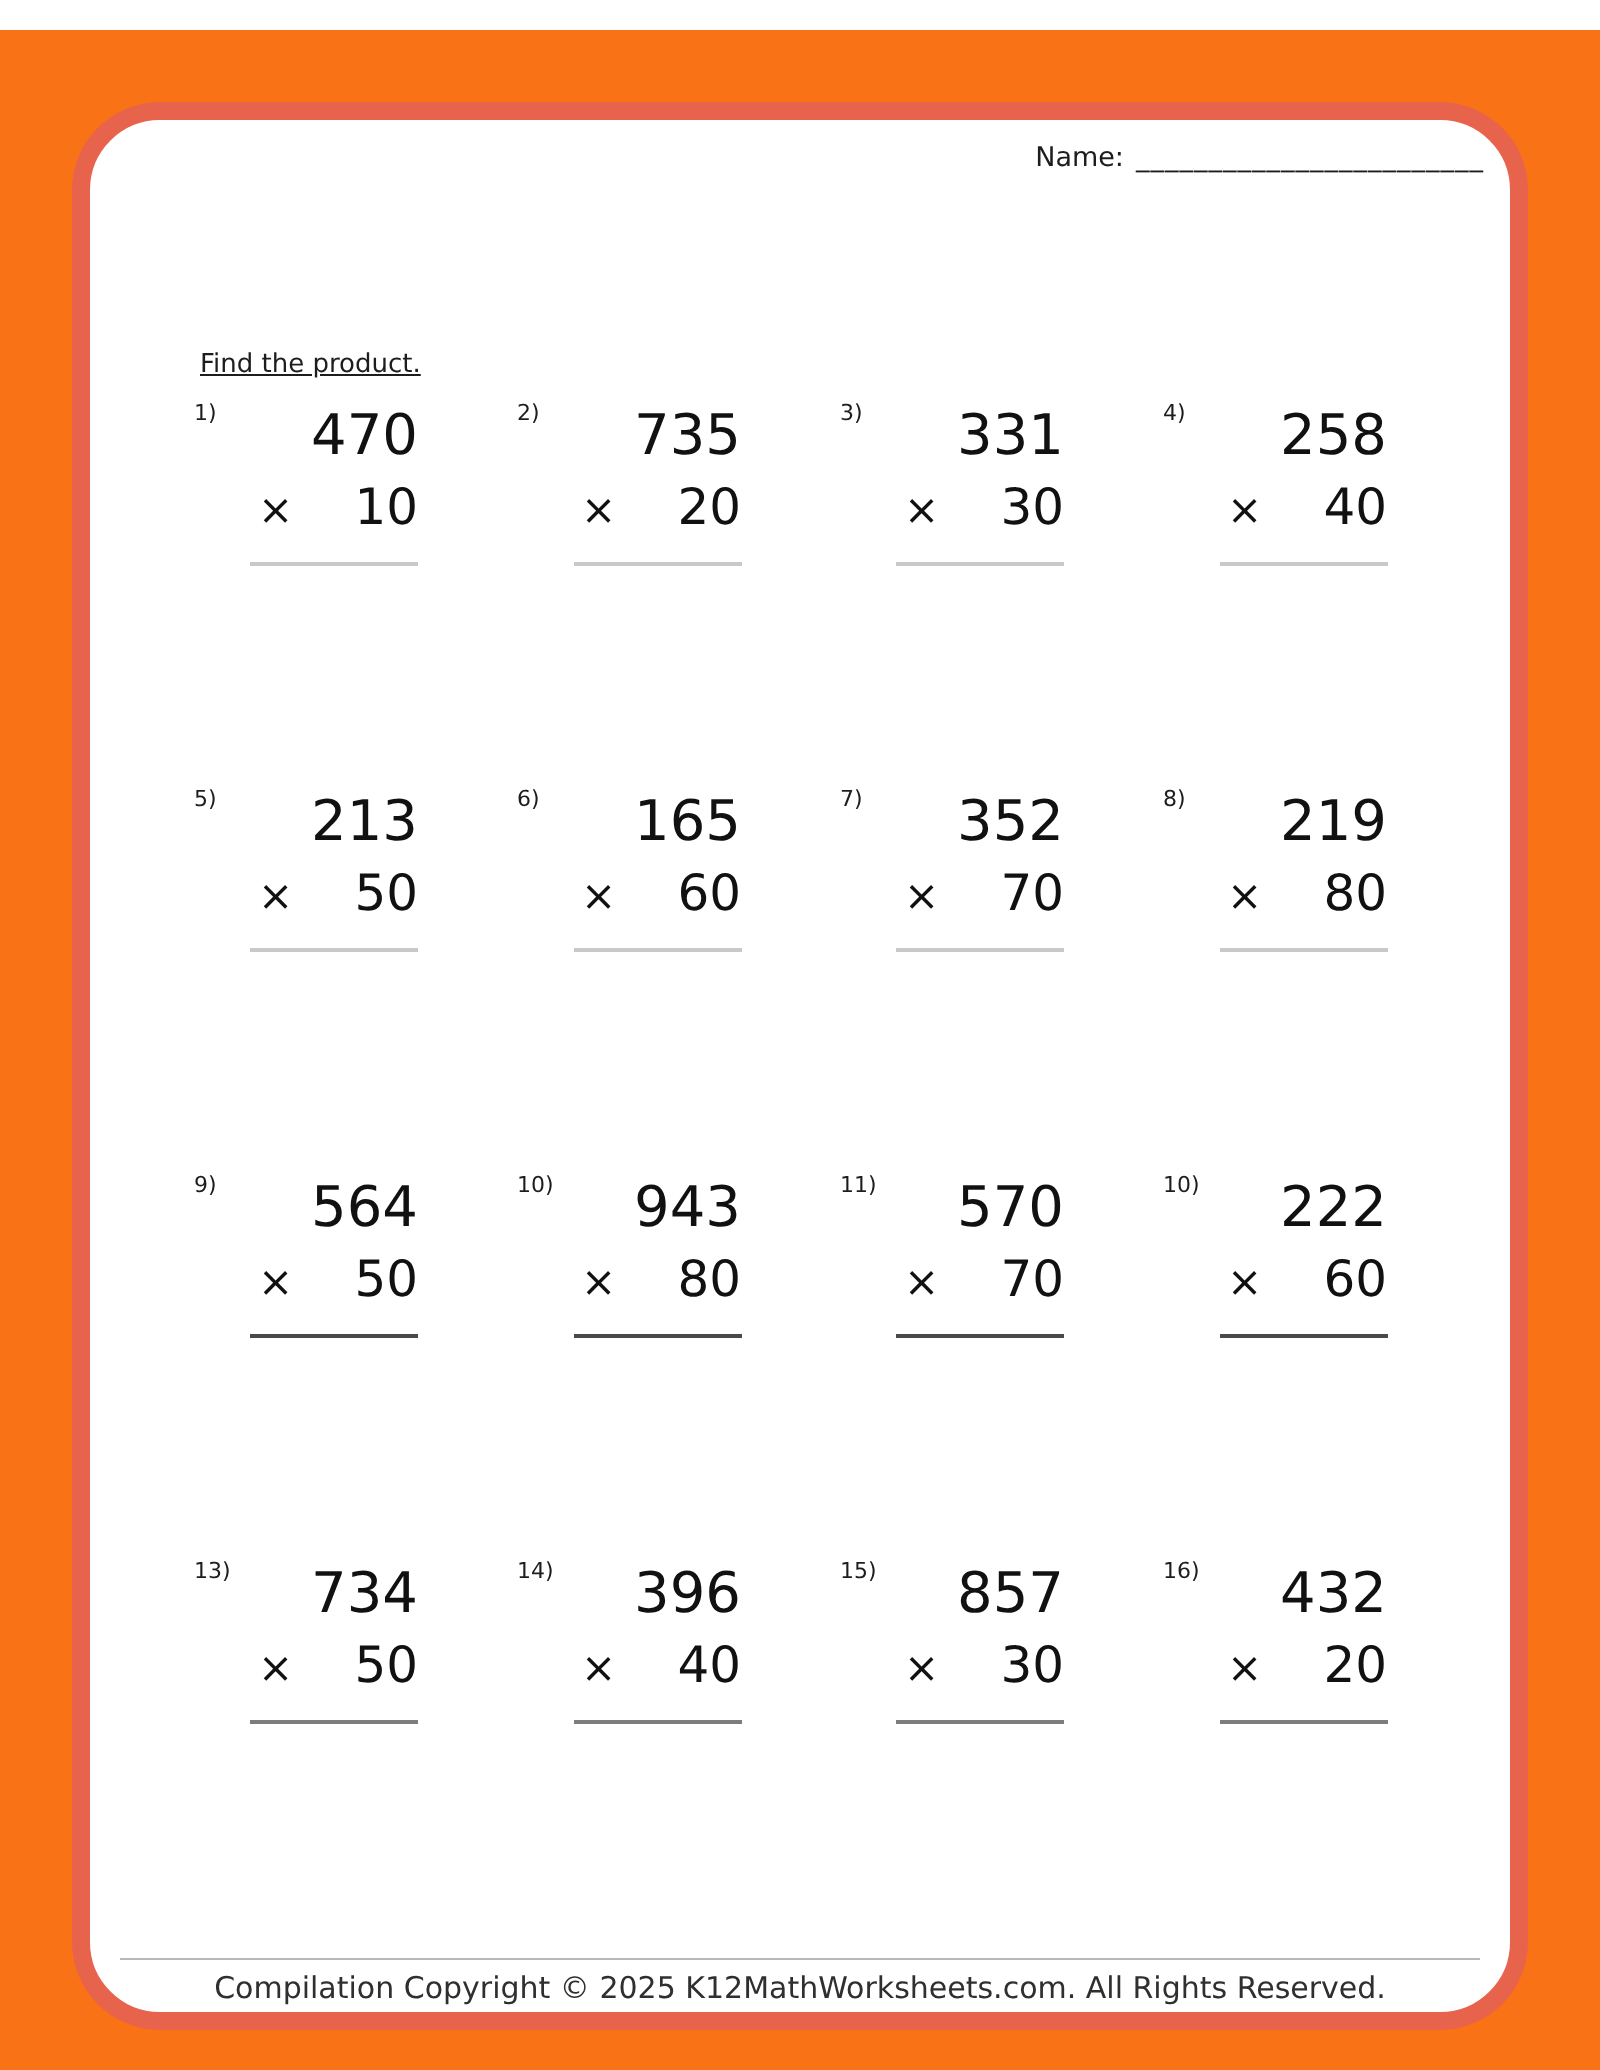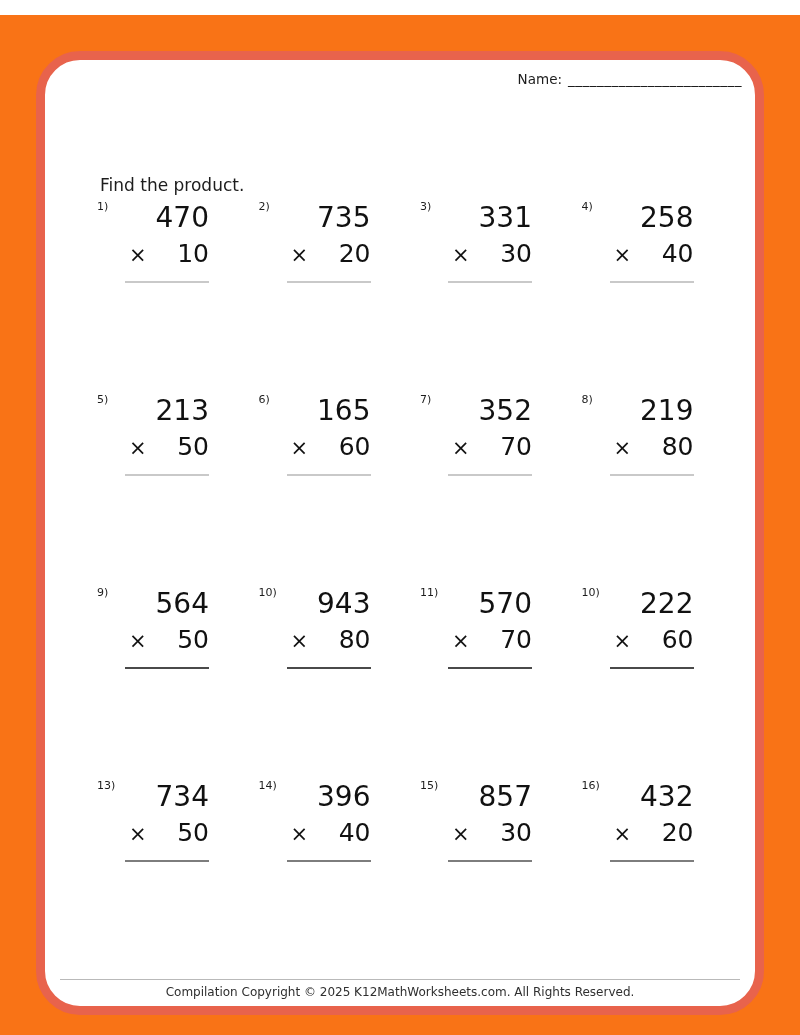--- a/index.html
+++ b/index.html
@@ -50,22 +50,23 @@
     font-size: 27.5px;
     font-weight: bold;
     letter-spacing: -0.4px;
     color: #111111;
     white-space: nowrap;
   }
   .instruction {
     position: absolute;
     left: 100px;
     top: 160px;
-    font-size: 17px;
+    font-size: 13px;
     color: #1d1d1d;
+    text-decoration: underline;
   }
   .grid {
     position: absolute;
     left: 97px;
     top: 182px;
     display: grid;
     grid-template-columns: repeat(4, 161.5px);
     grid-auto-rows: 193px;
   }
   .problem {
@@ -114,21 +115,21 @@
     right: 60px;
     top: 964px;
     border-top: 1px solid #b9b9b9;
   }
   .footer-text {
     position: absolute;
     left: 0;
     right: 0;
     top: 970px;
     text-align: center;
-    font-size: 12px;
+    font-size: 15px;
     color: #2f2f2f;
   }
 </style>
 </head>
 <body>
 
 <div class="page">
   <div class="frame"></div>
 
   <div class="name-row">

